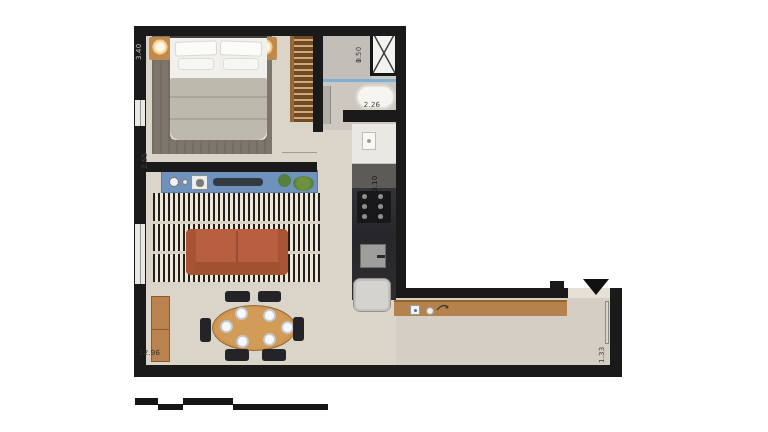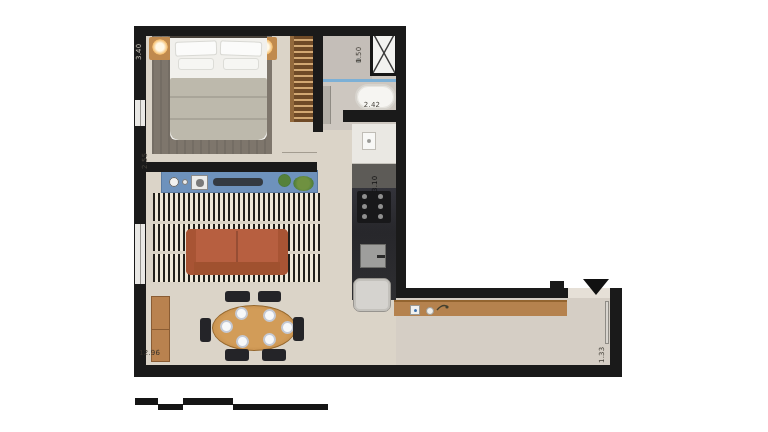--- a/index.html
+++ b/index.html
@@ -138,21 +138,21 @@
   <div class="wall" style="left:134px;top:162px;width:183px;height:10px;"></div>
   <div class="wall" style="left:313px;top:26px;width:10px;height:106px;"></div>
   <div class="wall" style="left:343px;top:110px;width:63px;height:12px;"></div>
   <div class="wall" style="left:396px;top:288px;width:172px;height:10px;"></div>
   <div class="wall" style="left:550px;top:281px;width:14px;height:9px;"></div>
   <div class="wall" style="left:610px;top:288px;width:12px;height:89px;"></div>
 
   <div class="lbl vlbl" style="left:135px;top:34px;height:26px;color:#c8c2b8;">3.40</div>
   <div class="lbl vlbl" style="left:141px;top:141px;height:28px;">2.55</div>
   <div class="lbl vlbl" style="left:355px;top:37px;height:26px;">1.50</div>
-  <div class="lbl" style="left:352px;top:101px;width:40px;text-align:center;">2.42</div>
+  <div class="lbl" style="left:352px;top:101px;width:40px;text-align:center;">2.26</div>
   <div class="lbl vlbl" style="left:371px;top:164px;height:28px;color:#121212;">3.10</div>
   <div class="lbl" style="left:139px;top:349px;width:36px;color:#36312a;">12.96</div>
   <div class="lbl vlbl" style="left:598px;top:335px;height:28px;">1.33</div>
 
   <div>
     <div class="scaleseg" style="left:135px;top:398px;width:23px;height:7px;"></div>
     <div class="scaleseg" style="left:158px;top:404px;width:25px;height:6px;"></div>
     <div class="scaleseg" style="left:183px;top:398px;width:50px;height:7px;"></div>
     <div class="scaleseg" style="left:233px;top:404px;width:95px;height:6px;"></div>
   </div>

